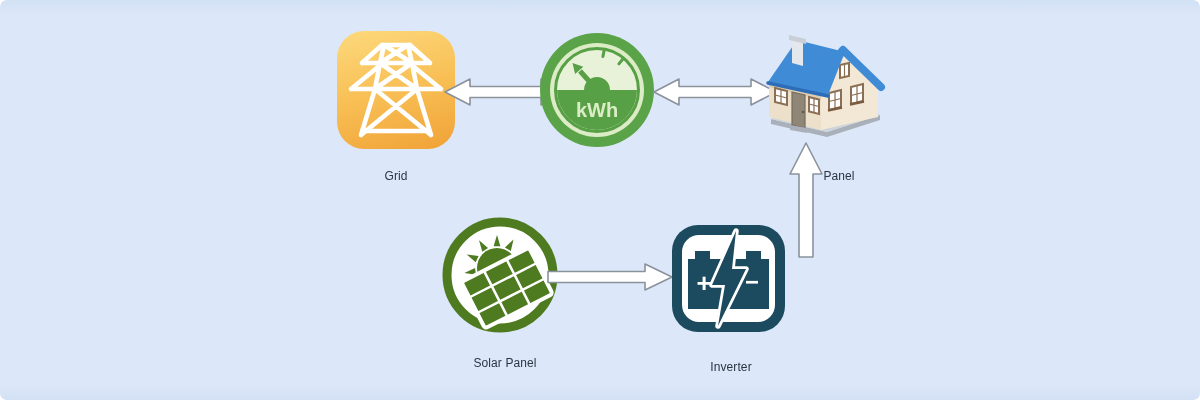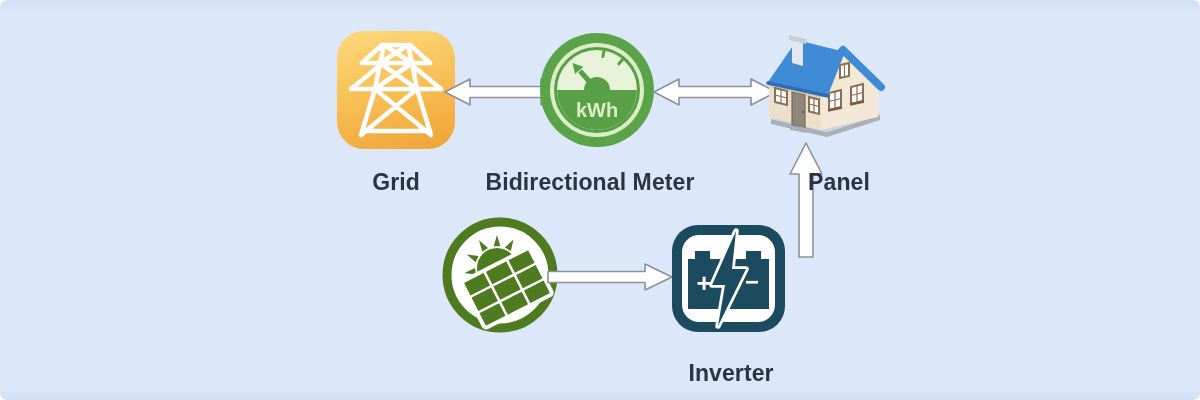--- a/index.html
+++ b/index.html
@@ -7,22 +7,22 @@
     position:relative;
     width:1200px;height:400px;
     background:linear-gradient(180deg,#d3e1f5 0%, #dce8f9 4%, #dce8f9 96%, #d3e1f5 100%);
     font-family:"Liberation Sans", sans-serif;
     overflow:hidden;
     border-radius:7px;
   }
   .node-label{
     position:absolute;
     transform:translateX(-50%);
-    font-size:23px;
-    font-weight:700;
+    font-size:12px;
+    font-weight:400;
     color:#2b3442;
     letter-spacing:.1px;
     white-space:nowrap;
   }
   #grid-icon{
     position:absolute;left:337px;top:31px;width:118px;height:118px;
     border-radius:27px;
     background:linear-gradient(165deg,#fdd97c 0%, #f8bf55 50%, #f0a236 100%);
   }
   #grid-icon svg{position:absolute;left:0;top:0;}
@@ -137,17 +137,17 @@
     <rect x="10" y="10" width="93" height="87" rx="17" fill="#ffffff"></rect>
     <rect x="23" y="26" width="15" height="10" fill="#1c4a5f"></rect>
     <rect x="74" y="26" width="15" height="10" fill="#1c4a5f"></rect>
     <rect x="16" y="34" width="81" height="50" fill="#1c4a5f"></rect>
     <text class="svgtext" x="32" y="67" font-size="26" fill="#ffffff" text-anchor="middle">+</text>
     <text class="svgtext" x="80" y="65" font-size="24" fill="#ffffff" text-anchor="middle">−</text>
     <path d="M64,6 L40,60 H53 L46,101 L74,44 H60 Z" fill="#1c4a5f" stroke="#ffffff" stroke-width="5.5" paint-order="stroke" stroke-linejoin="round"></path>
   </svg>
 
   <div class="node-label" style="left:396px;top:169px;">Grid</div>
-  <div class="node-label" style="left:590px;top:169px;">Bidirectional Meter</div>
   <div class="node-label" style="left:839px;top:169px;">Panel</div>
+  <div class="node-label" style="left:505px;top:356px;">Solar Panel</div>
   <div class="node-label" style="left:731px;top:360px;">Inverter</div>
 
 </div>
 
 </body></html>

